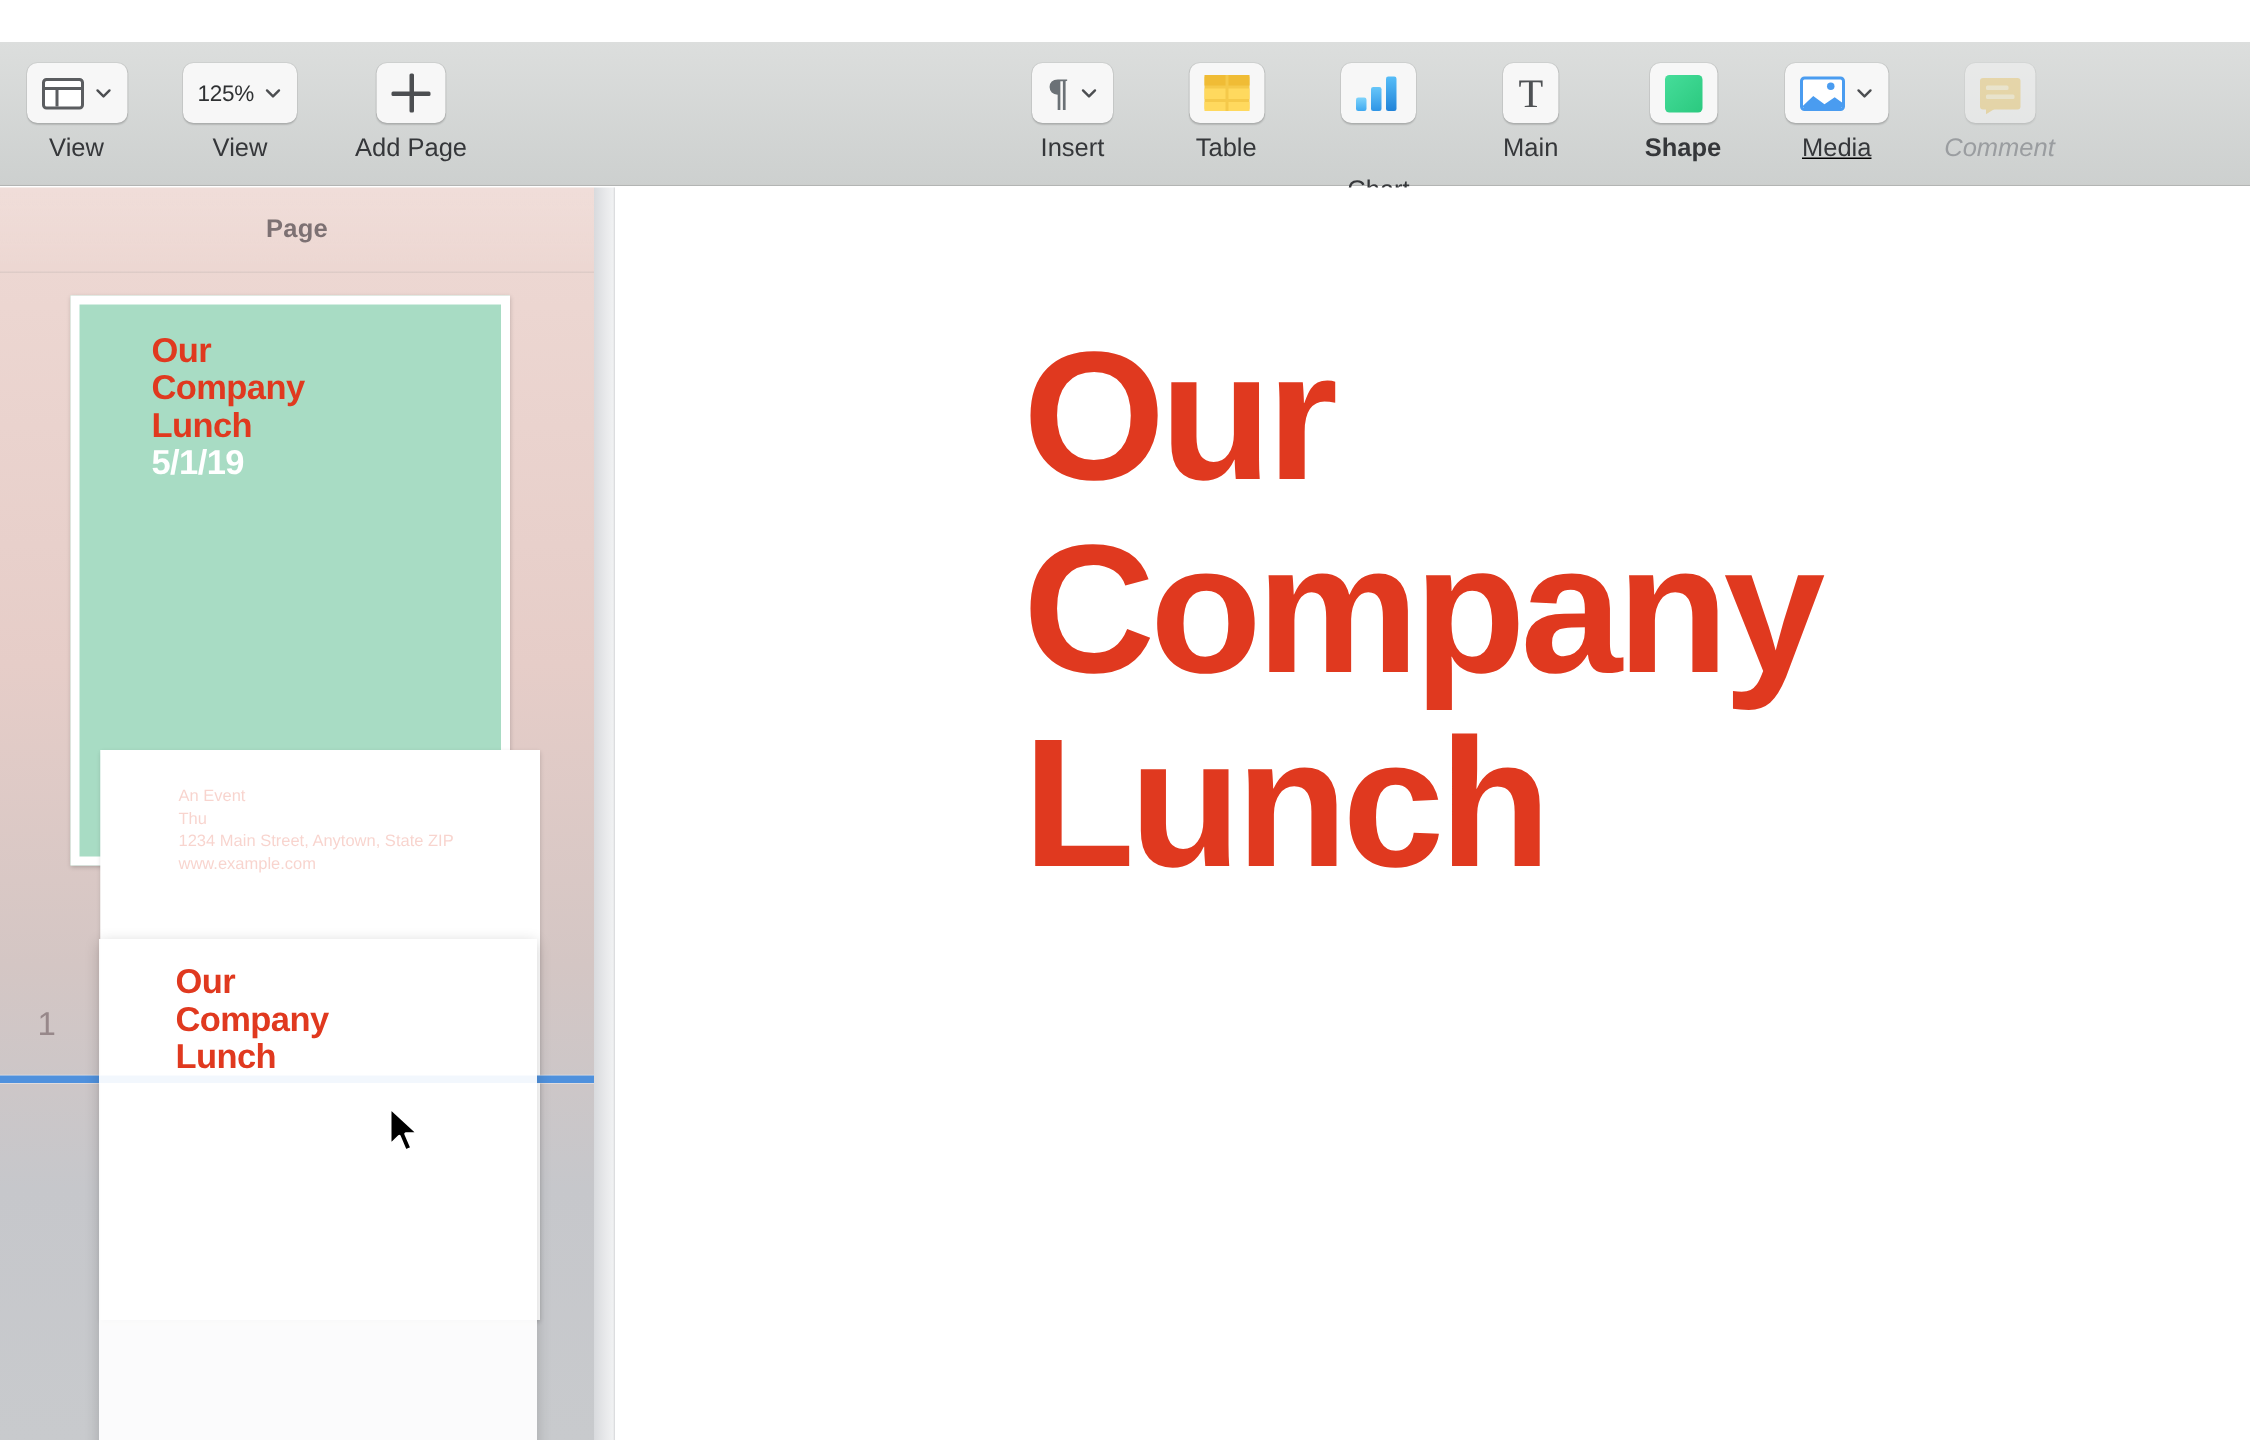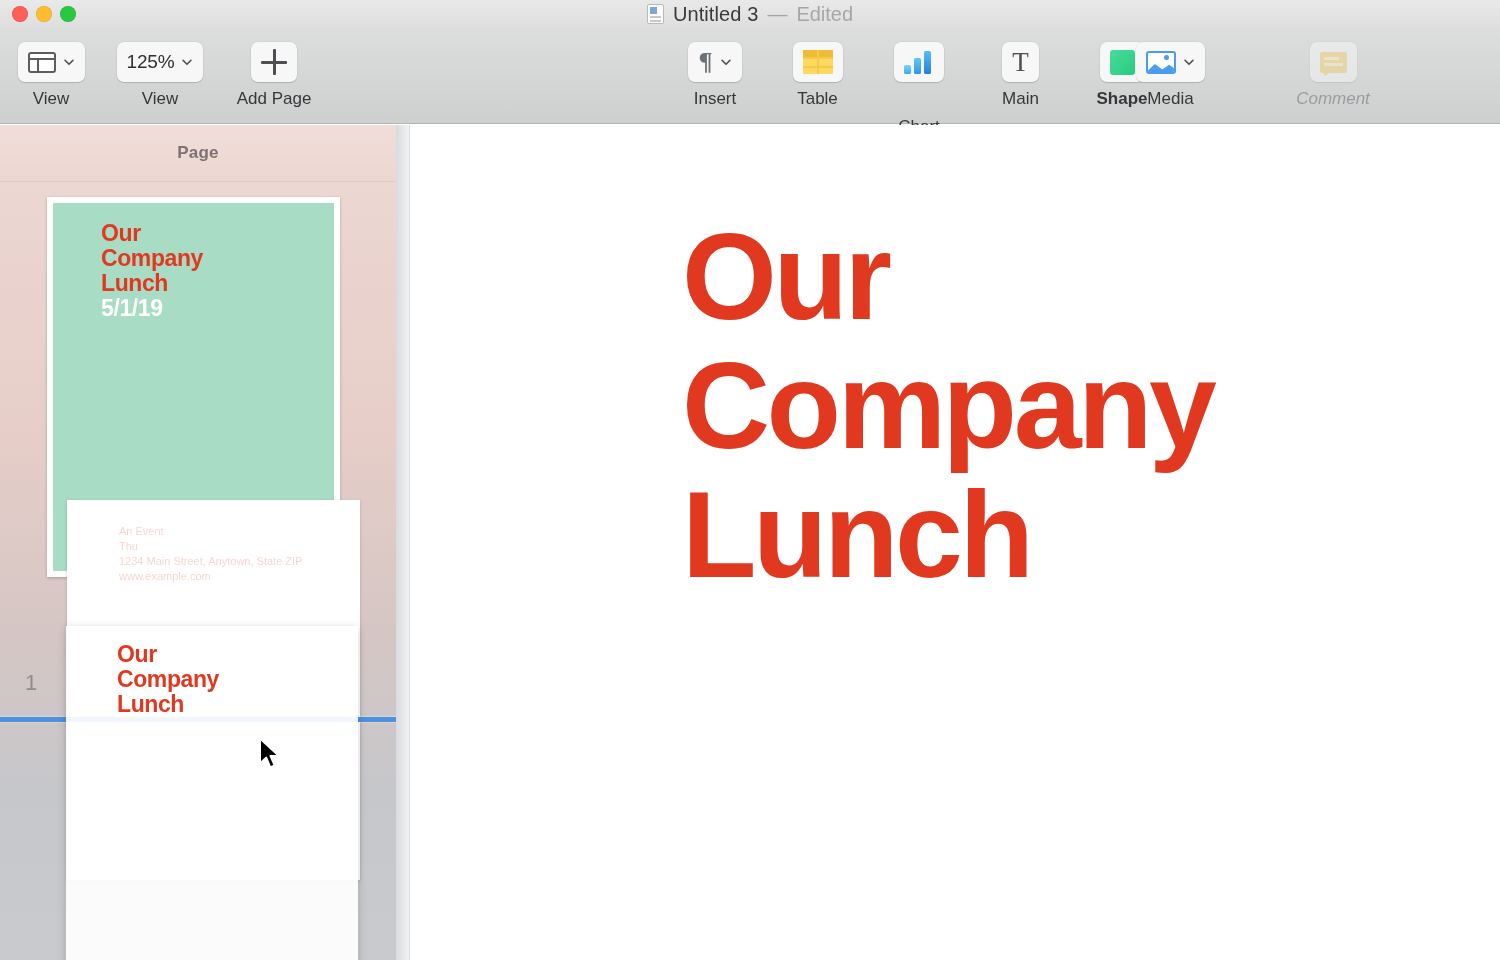--- a/index.html
+++ b/index.html
@@ -68,34 +68,34 @@
   #btn-view  { position: absolute; left: 10px;  top: 14px; width: 82px; }
   #btn-zoom  { position: absolute; left: 110px; top: 14px; width: 100px; }
   #btn-add   { position: absolute; left: 228px; top: 14px; width: 92px; }
 
   
   #btn-insert  { position: absolute; left: 672px;  top: 14px; width: 86px; }
   #btn-table   { position: absolute; left: 779px;  top: 14px; width: 77px; }
   #btn-chart   { position: absolute; left: 879px;  top: 14px; width: 80px; gap: 28px; }
   #btn-text    { position: absolute; left: 982px;  top: 14px; width: 77px; }
   #btn-shape   { position: absolute; left: 1083px; top: 14px; width: 78px; font-weight: bold; }
-  #btn-media   { position: absolute; left: 1132px; top: 14px; width: 77px; }
+  #btn-media   { position: absolute; left: 1186px; top: 14px; width: 77px; text-decoration: underline; }
   #btn-comment { position: absolute; left: 1288px; top: 14px; width: 90px; }
 
   .icon-view {
     width: 28px; height: 21px; border: 2px solid #5b5d60; border-radius: 3px;
     position: relative; background: #fff;
   }
   .icon-view::before {
     content: ""; position: absolute; left: 0; top: 4px; right: 0; height: 2px; background: #5b5d60;
   }
   .icon-view::after {
     content: ""; position: absolute; left: 7px; top: 4px; bottom: 0; width: 2px; background: #5b5d60;
   }
-  .zoom-text { font-size: 19px; color: #2f3133; letter-spacing: -.2px; }
+  .zoom-text { font-size: 15px; color: #2f3133; letter-spacing: -.2px; }
   .icon-plus { width: 26px; height: 26px; position: relative; }
   .icon-plus::before, .icon-plus::after {
     content: ""; position: absolute; background: #4c4e51; border-radius: 1px;
   }
   .icon-plus::before { left: 0; right: 0; top: 11.5px; height: 3px; }
   .icon-plus::after  { top: 0; bottom: 0; left: 11.5px; width: 3px; }
 
   .icon-pilcrow { font-size: 26px; line-height: 26px; color: #6b7176; font-weight: 700;
                   font-family: "Liberation Serif", serif; }
   .icon-table { width: 30px; height: 24px; display: grid;
@@ -209,33 +209,20 @@
     position: absolute; left: 271px; top: 88px; width: 700px;
     font-size: 122px; line-height: 129px; font-weight: 700;
     color: #e0391f; letter-spacing: -3.5px;
   }
 </style>
 </head>
 <body>
 
 <div id="app">
 
-  <div class="titlebar">
-    <div class="traffic">
-      <div class="light red"></div>
-      <div class="light yellow"></div>
-      <div class="light green"></div>
-    </div>
-    <div class="title-wrap">
-      <div class="doc-icon"></div>
-      <span class="title-text">Untitled 3</span>
-      <span class="title-dash">—</span>
-      <span class="title-edited">Edited</span>
-    </div>
-  </div>
 
   <div class="toolbar">
 
     <div class="tb-item" id="btn-view">
       <div class="tb-btn">
         <span class="icon-view"></span>
         <span class="chev">
           <svg viewBox="0 0 12 12" width="12" height="12">
               <path d="M2 4.3 L6 8.3 L10 4.3" stroke="#4c4e51" stroke-width="1.6" fill="none" stroke-linecap="round" stroke-linejoin="round"></path>
             </svg>

